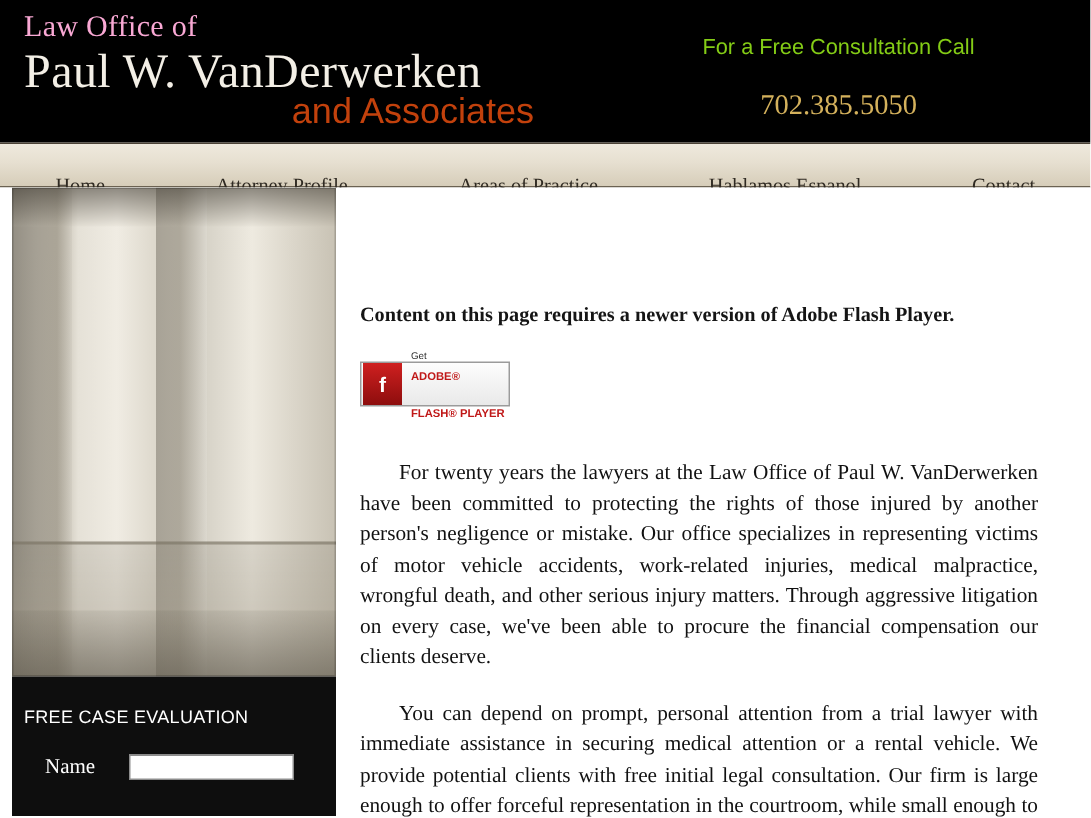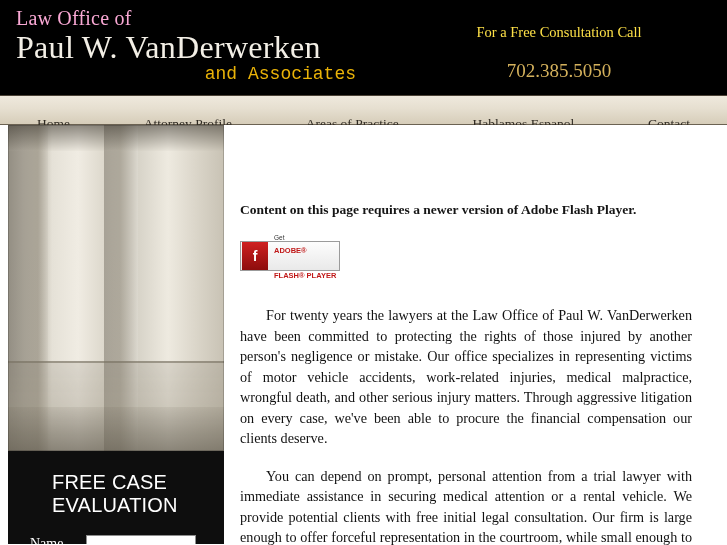--- a/index.html
+++ b/index.html
@@ -43,39 +43,39 @@
   }
   .firm-name {
     font-family: "Liberation Serif", serif;
     font-size: 32px;
     color: #f3efe6;
     line-height: 38px;
     margin-top: -2px;
     letter-spacing: 0.3px;
   }
   .and-associates {
-    font-family: Liberation Mono, monospace;
-    font-size: 18px;
-    color: #eab308;
+    font-family: Liberation Sans, sans-serif;
+    font-size: 24px;
+    color: #c2410c;
     text-align: right;
     width: 340px;
     margin-top: -2px;
     line-height: 21px;
   }
   .header-right {
     position: absolute;
     right: 28px;
     top: 22px;
     text-align: center;
     width: 280px;
   }
   .consult-line {
-    font-family: Liberation Serif, serif;
+    font-family: Liberation Sans, sans-serif;
     font-size: 14.5px;
-    color: #fde047;
+    color: #84cc16;
     line-height: 20px;
   }
   .phone {
     font-family: "Liberation Serif", serif;
     font-size: 19px;
     color: #d4b15c;
     line-height: 26px;
     margin-top: 16px;
   }
 
@@ -177,25 +177,24 @@
     left: 0;
     top: 326px;
     width: 216px;
     height: 93px;
     background: #0e0e0e;
     color: #ffffff;
     box-sizing: border-box;
   }
   .eval-title {
     font-family: "Liberation Sans", sans-serif;
-    font-size: 20px;
+    font-size: 12px;
     color: #ffffff;
-    padding: 20px 0 0 24px;
+    padding: 20px 0 0 8px;
     letter-spacing: 0.2px;
-    margin-left: 20px;
   }
   .eval-row {
     display: flex;
     align-items: center;
     padding: 18px 16px 0 22px;
   }
   .eval-label {
     font-family: "Liberation Serif", serif;
     font-size: 14px;
     color: #ffffff;

